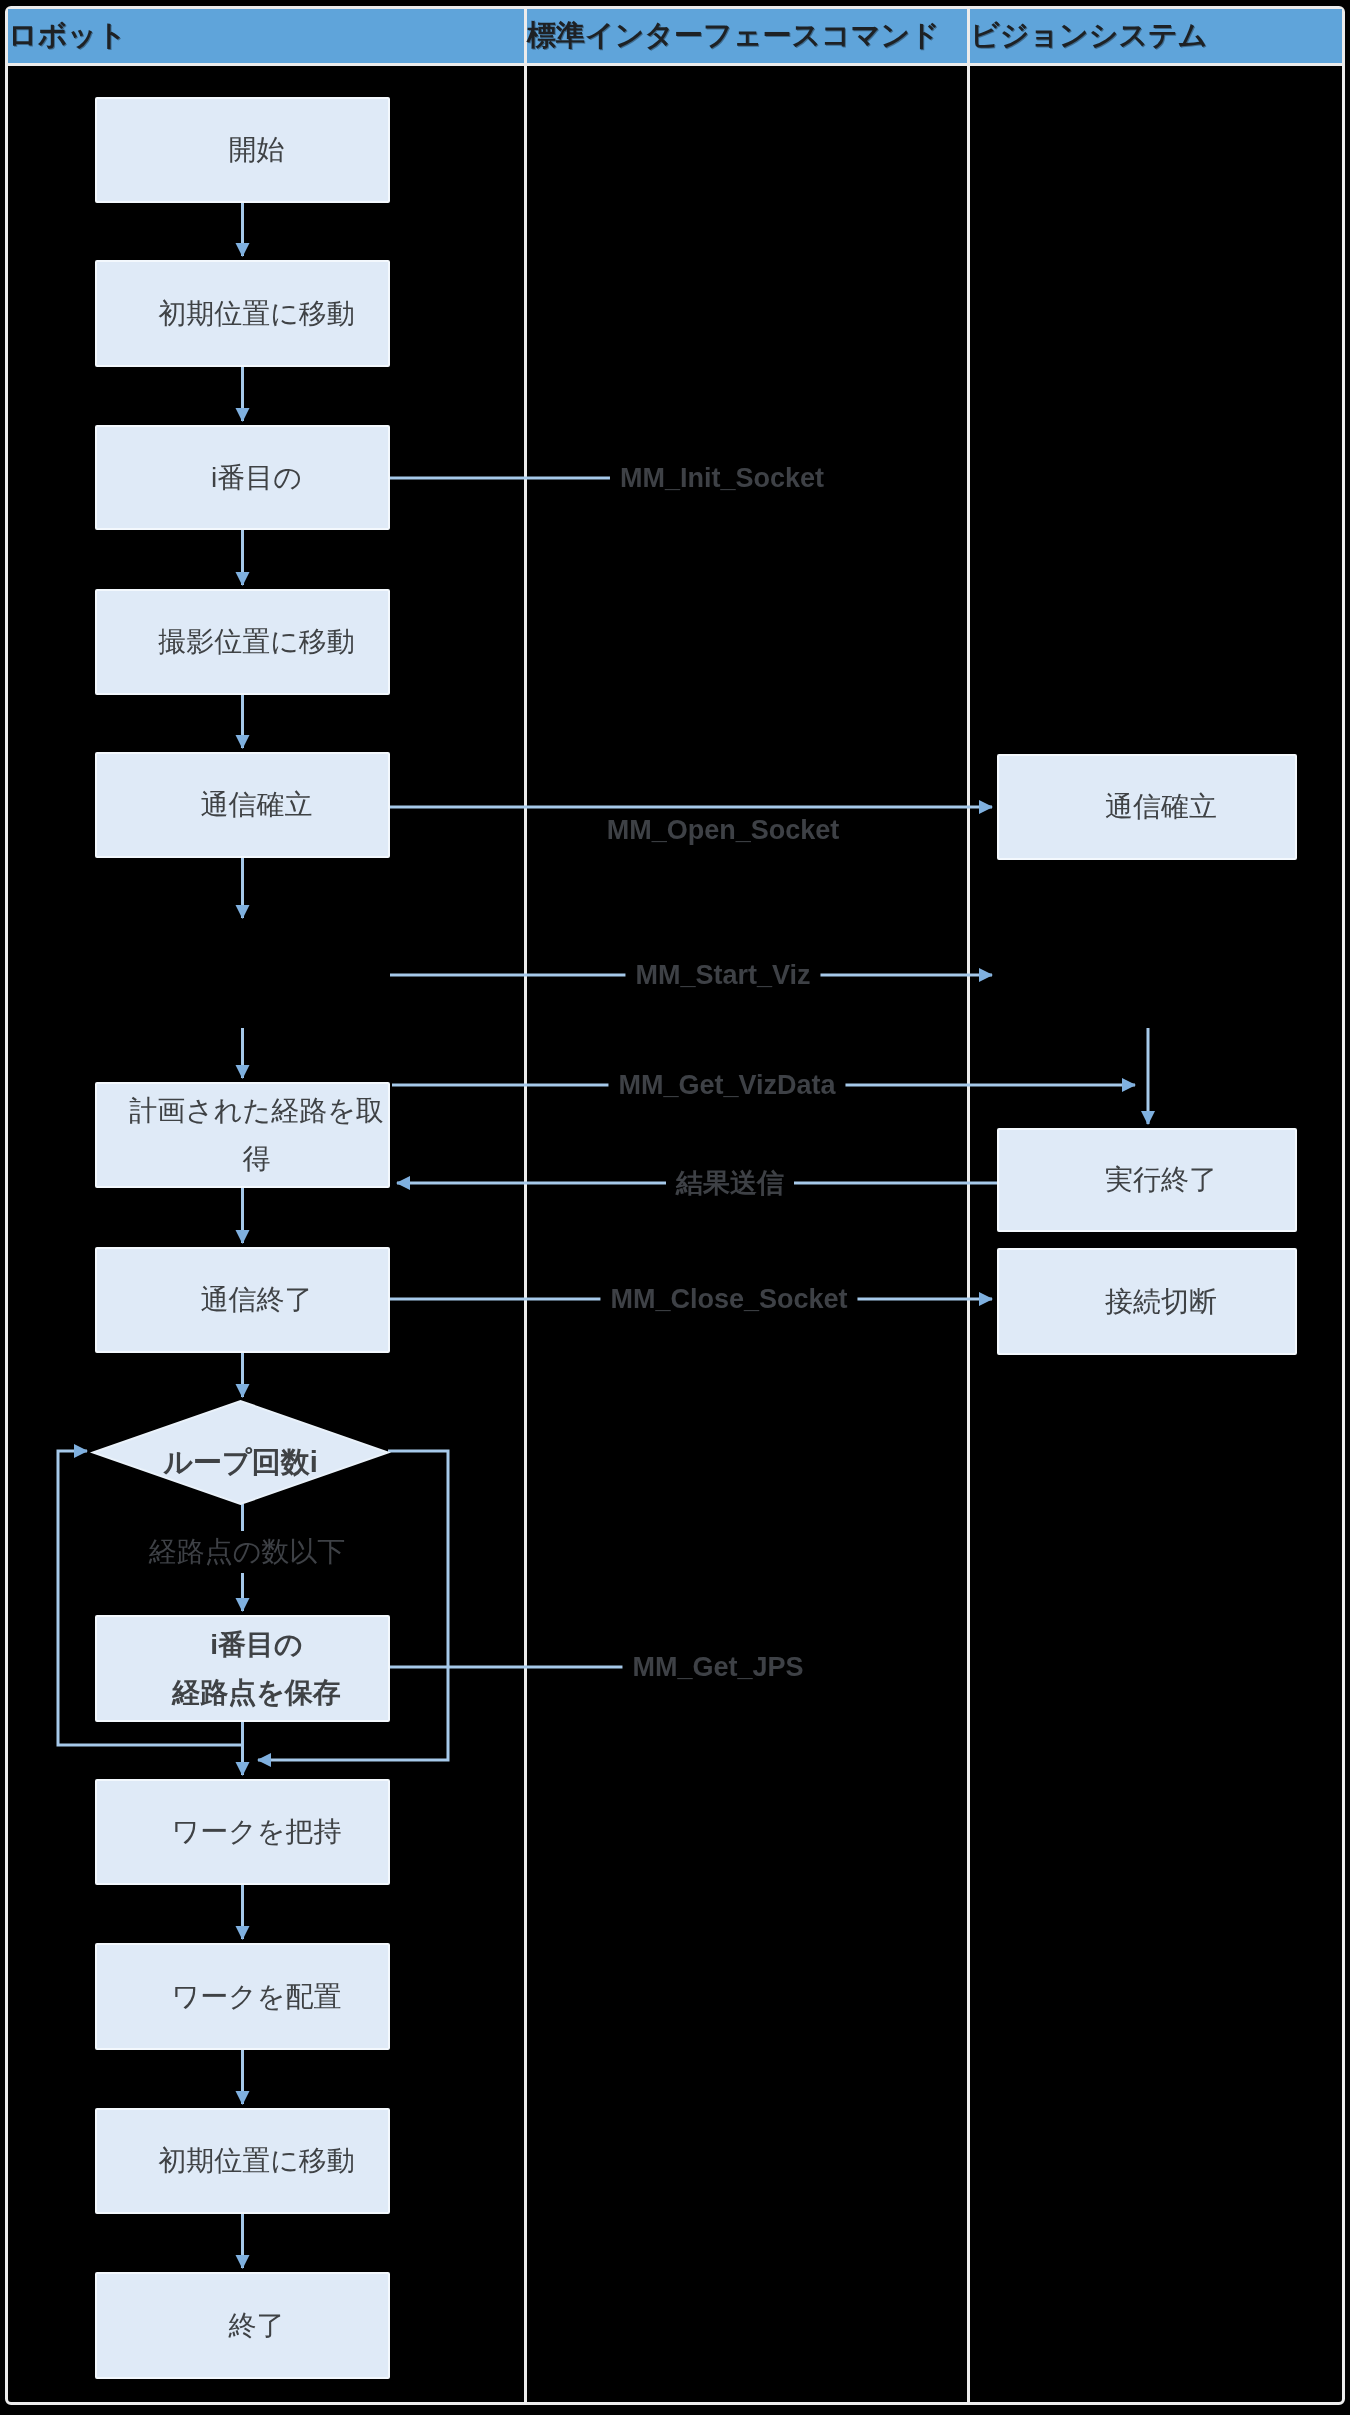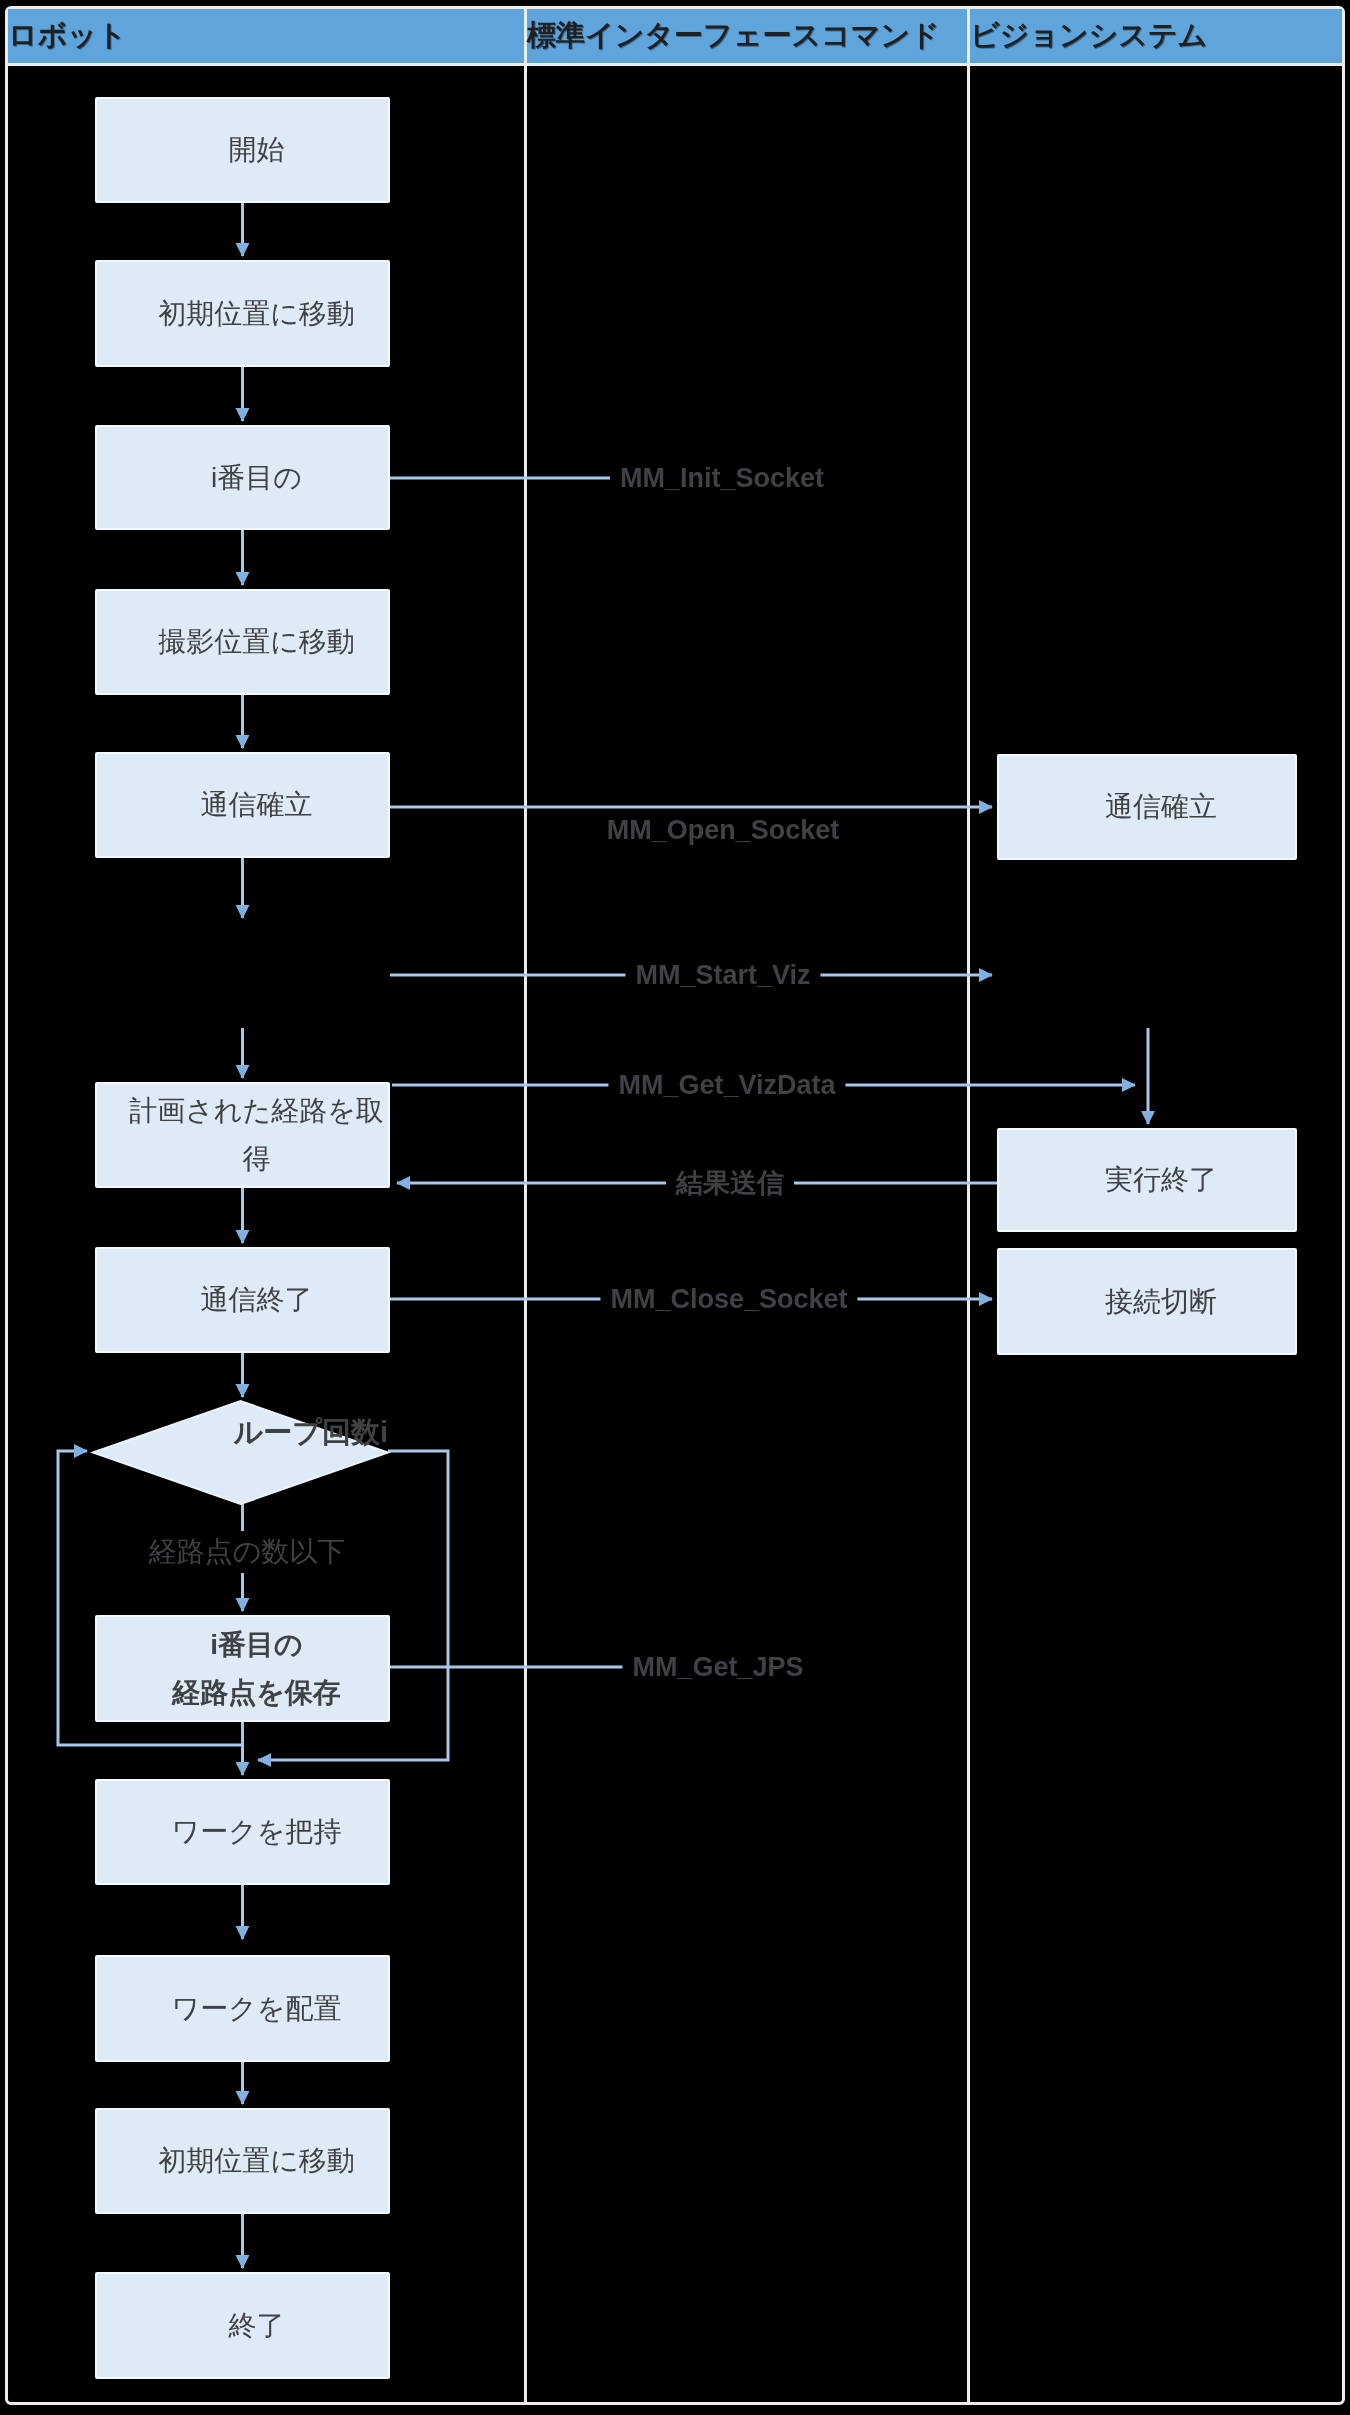--- a/index.html
+++ b/index.html
@@ -117,27 +117,27 @@
     <polygon class="decision" points="93,1452.5 240.5,1401 388,1452.5 240.5,1504"></polygon>
   </svg>
 
   <div class="node" style="left:95px;top:97px;width:295px;height:106px;"><span>開始</span></div>
   <div class="node" style="left:95px;top:260px;width:295px;height:107px;"><span>初期位置に移動</span></div>
   <div class="node" style="left:95px;top:425px;width:295px;height:105px;"><span>i番目の</span></div>
   <div class="node" style="left:95px;top:589px;width:295px;height:106px;"><span>撮影位置に移動</span></div>
   <div class="node" style="left:95px;top:752px;width:295px;height:106px;"><span>通信確立</span></div>
   <div class="node" style="left:95px;top:1082px;width:295px;height:106px;"><span>計画された経路を取得</span></div>
   <div class="node" style="left:95px;top:1247px;width:295px;height:106px;"><span>通信終了</span></div>
-  <div class="diamond-label" style="left:93px;top:1381px;width:295px;height:103px;justify-content:flex-end;">
+  <div class="diamond-label" style="left:93px;top:1411px;width:295px;height:103px;">
       <span>ループ回数i</span>
     </div>
   <div class="node bold" style="left:95px;top:1615px;width:295px;height:107px;"><span>i番目の
 経路点を保存</span></div>
   <div class="node" style="left:95px;top:1779px;width:295px;height:106px;"><span>ワークを把持</span></div>
-  <div class="node" style="left:95px;top:1943px;width:295px;height:107px;margin-top:12px;"><span>ワークを配置</span></div>
+  <div class="node" style="left:95px;top:1943px;width:295px;height:107px;"><span>ワークを配置</span></div>
   <div class="node" style="left:95px;top:2108px;width:295px;height:106px;"><span>初期位置に移動</span></div>
   <div class="node" style="left:95px;top:2272px;width:295px;height:107px;"><span>終了</span></div>
 
   <div class="node" style="left:997px;top:754px;width:300px;height:106px;"><span>通信確立</span></div>
   <div class="node" style="left:997px;top:1128px;width:300px;height:104px;"><span>実行終了</span></div>
   <div class="node" style="left:997px;top:1248px;width:300px;height:107px;"><span>接続切断</span></div>
 
   <div class="cmd bold" style="left:722px;top:478px;">MM_Init_Socket</div>
   <div class="cmd" style="left:723px;top:830px;">MM_Open_Socket</div>
   <div class="cmd" style="left:723px;top:975px;">MM_Start_Viz</div>

